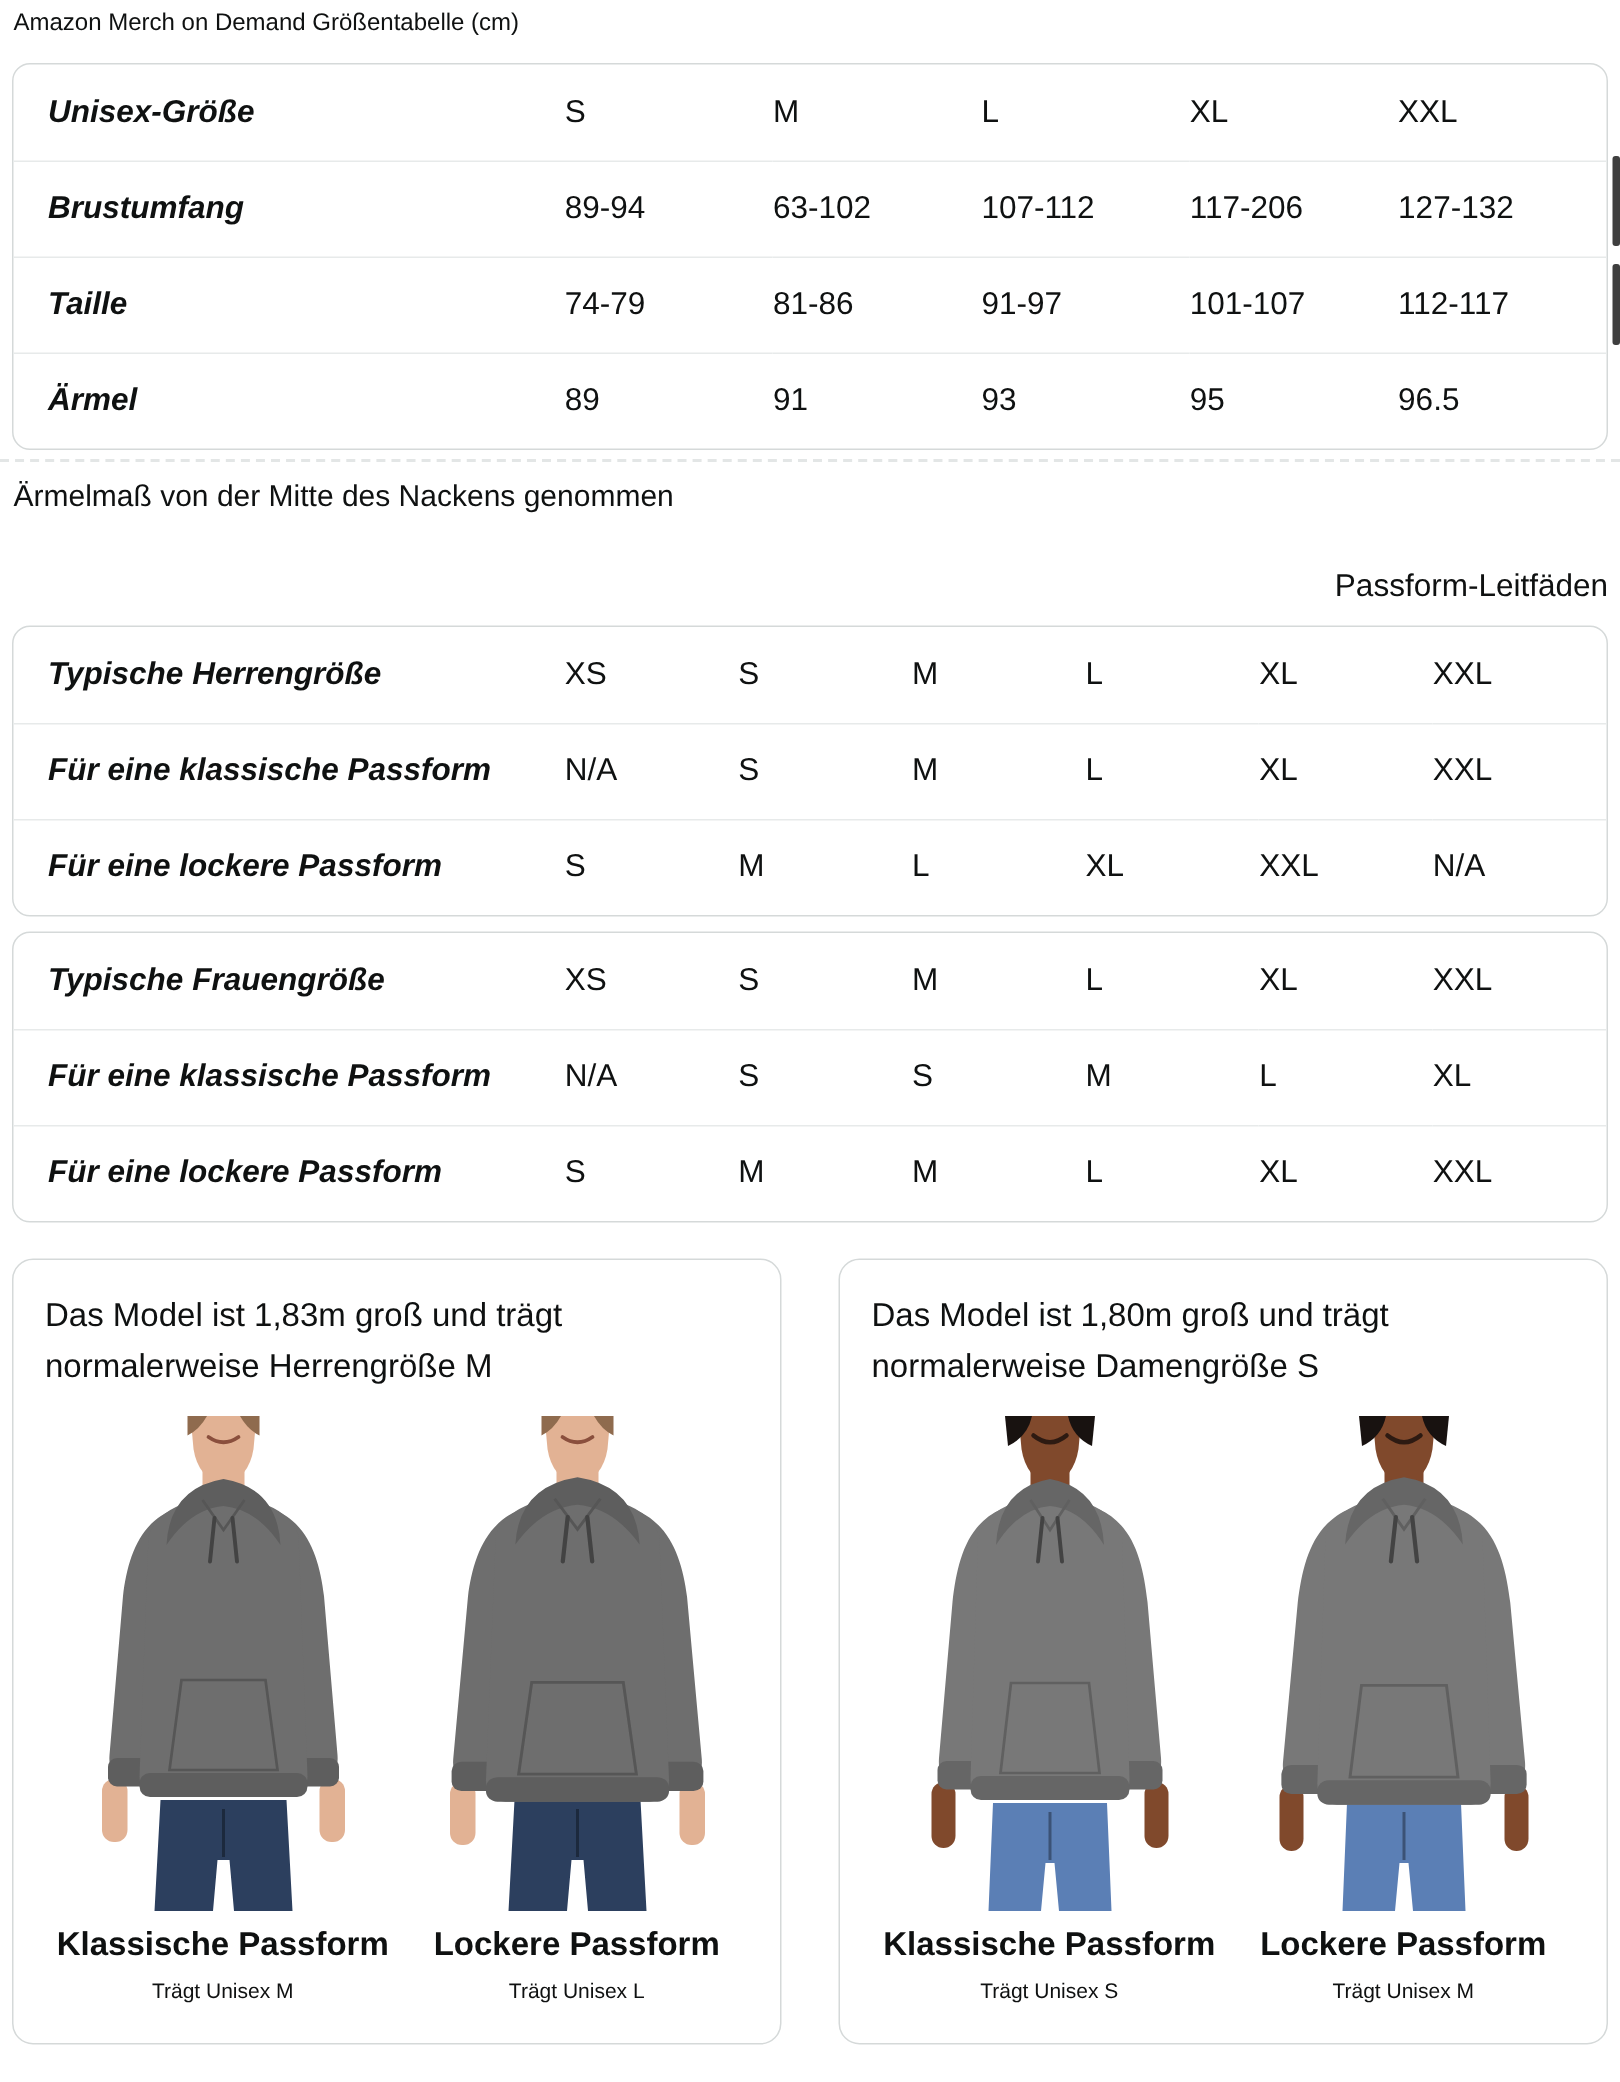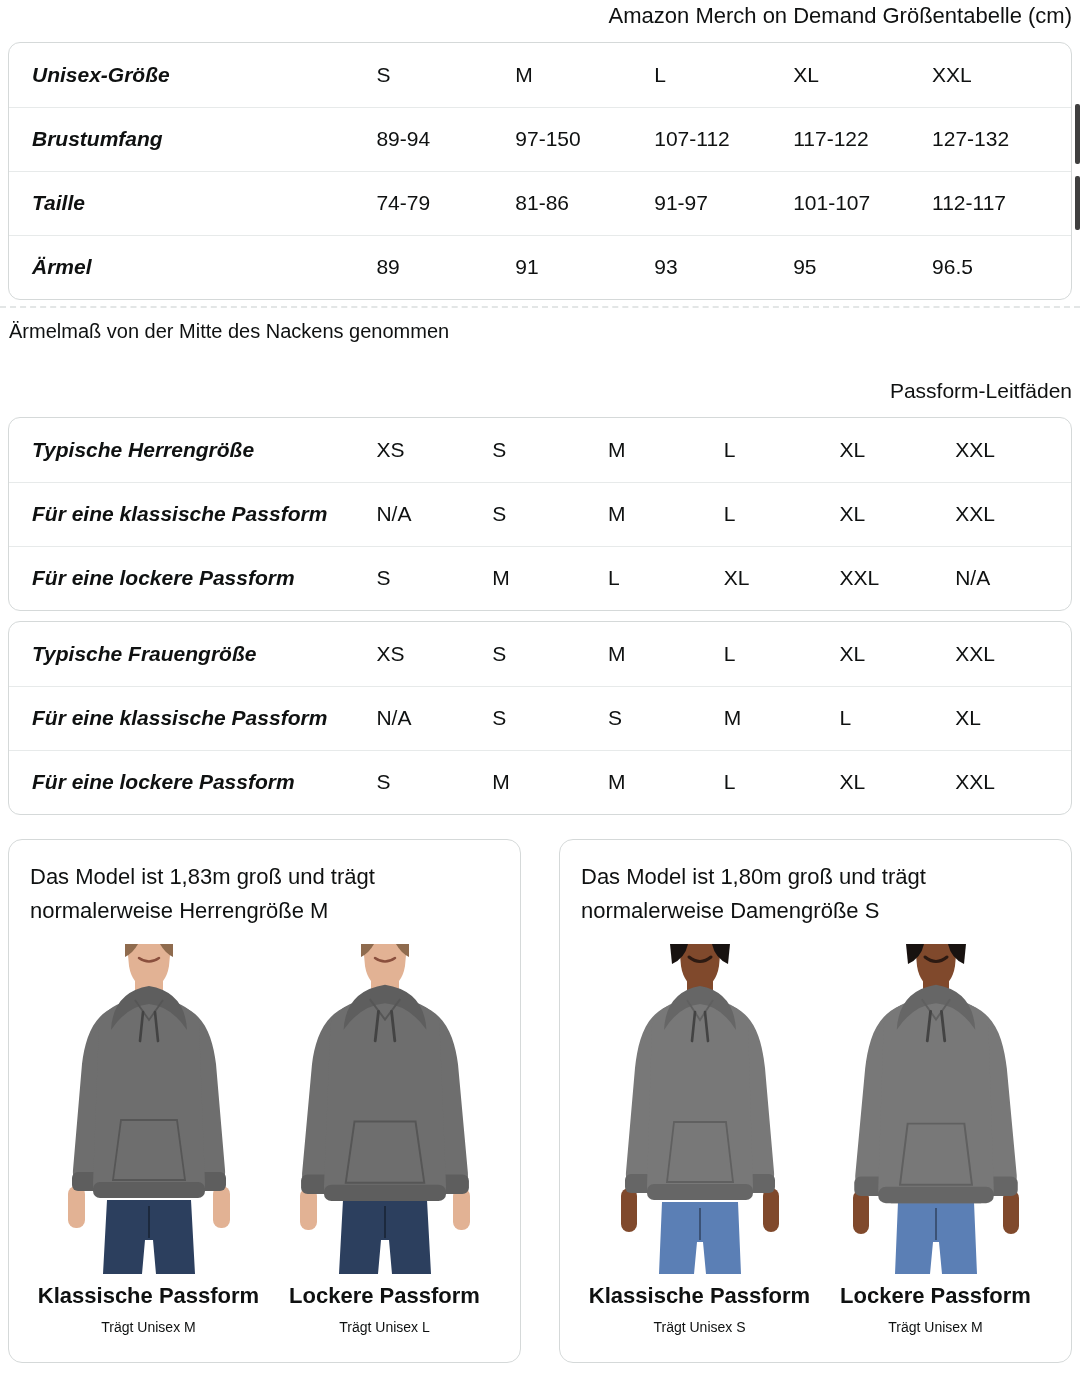--- a/index.html
+++ b/index.html
@@ -10,27 +10,26 @@
   }
   .screen {
     position: relative;
     width: 1080px;
     height: 1388px;
     background: #fff;
     overflow: hidden;
     padding: 3px 8px 0;
   }
   .page-title {
-    font-size: 22px;
+    font-size: 16px;
     font-weight: 400;
     margin: 0;
     padding-left: 1px;
     line-height: 26px;
     color: #0f1111;
-    text-align: right;
   }
   .table-card {
     border: 1px solid #d5d9d9;
     border-radius: 12px;
     overflow: hidden;
     background: #fff;
     margin-top: 13px;
   }
   table { width: 100%; border-collapse: collapse; table-layout: fixed; }
   td {
@@ -137,23 +136,23 @@
           <td class="lbl">Unisex-Größe</td>
           <td>S</td>
           <td>M</td>
           <td>L</td>
           <td>XL</td>
           <td>XXL</td>
         </tr>
         <tr>
           <td class="lbl">Brustumfang</td>
           <td>89-94</td>
-          <td>97-150</td>
+          <td>63-102</td>
           <td>107-112</td>
-          <td>117-122</td>
+          <td>117-206</td>
           <td>127-132</td>
         </tr>
         <tr>
           <td class="lbl">Taille</td>
           <td>74-79</td>
           <td>81-86</td>
           <td>91-97</td>
           <td>101-107</td>
           <td>112-117</td>
         </tr>

